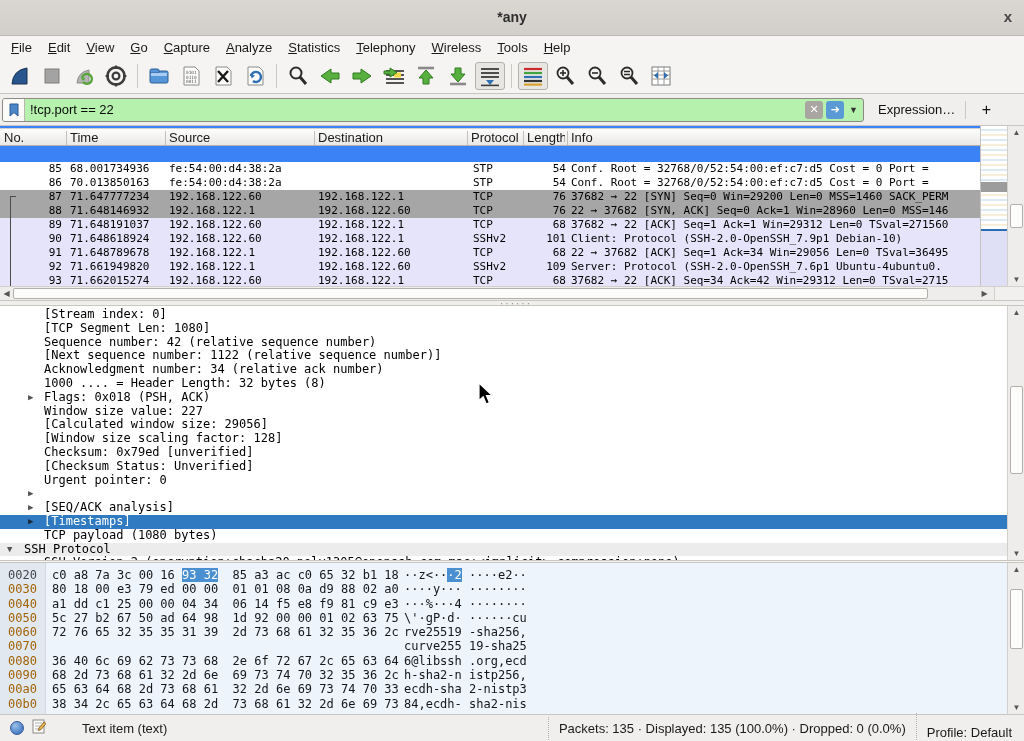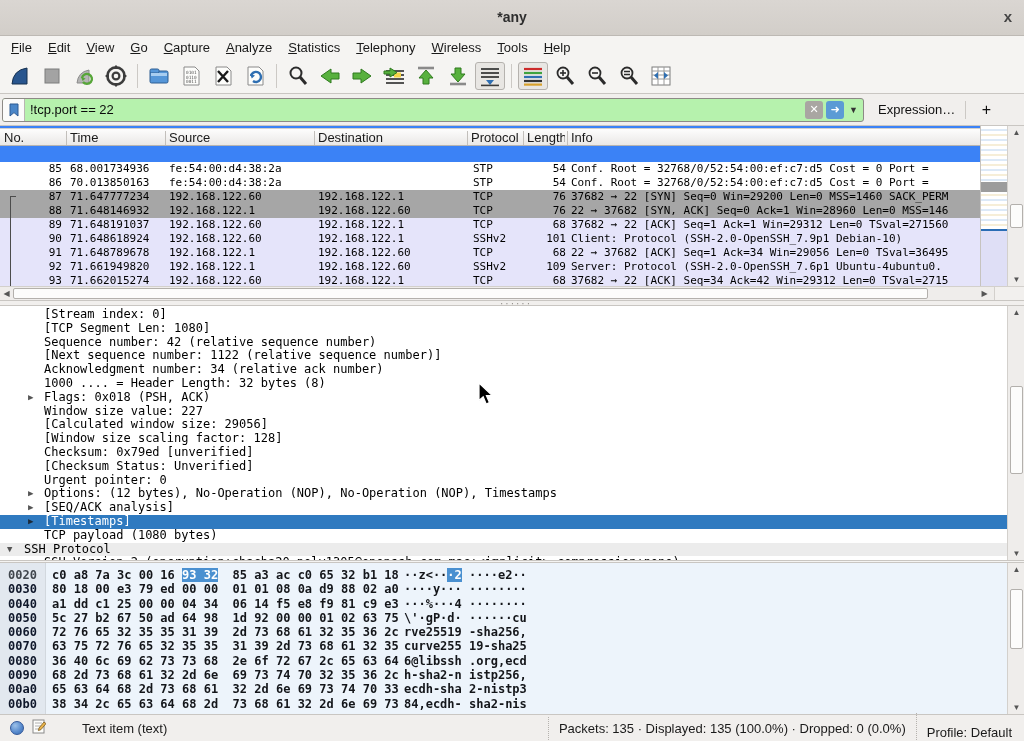--- a/index.html
+++ b/index.html
@@ -95,22 +95,22 @@
   .drow.l1 .dexp{left:28px;}
   .drow.selected{background:#2f7ac0;color:#fff;}
   .drow.selected .dexp{color:#1b2a3a;}
   .drow.shaded{background:#ececec;}
 
   
   .hexpane{left:0;top:562px;width:1024px;height:152px;background:#edf4fb;border-top:1px solid #c9c6c2;overflow:hidden;}
   .hexoffbg{position:absolute;left:0;top:0;width:46px;height:100%;background:#e2e8ef;border-right:1px solid #d2d8de;}
   .hxrows{position:absolute;left:0;top:5px;width:1007px;
           font-family:"DejaVu Sans Mono","Liberation Mono",monospace;font-size:12px;}
-  .hxrow{position:relative;height:14.3px;line-height:14.3px;white-space:pre;font-weight:bold;}
-  .hxoff{position:absolute;left:8px;color:#0f172a;}
+  .hxrow{position:relative;height:14.3px;line-height:14.3px;white-space:pre;}
+  .hxoff{position:absolute;left:8px;color:#a16207;}
   .hxoff.seloff{color:#41474e;}
   .hxhex{position:absolute;left:52px;color:#14161a;}
   .hxasc{position:absolute;left:404px;color:#14161a;}
   .hl{background:#4a90d0;color:#fff;}
 
   
   .statusbar{left:0;top:714px;width:1024px;height:27px;background:#f1efed;border-top:1px solid #c9c6c2;
              display:flex;align-items:center;font-size:13px;color:#1a1a1a;}
   .stleft{display:flex;align-items:center;gap:8px;padding-left:10px;flex:1;}
   .stmid{border-left:1px dotted #b5b2ae;padding:4px 10px;white-space:nowrap;}
@@ -492,21 +492,20 @@
           <span class="txt">Checksum: 0x79ed [unverified]</span>
         </div>
         <div class="drow l1">
           <span class="txt">[Checksum Status: Unverified]</span>
         </div>
         <div class="drow l1">
           <span class="txt">Urgent pointer: 0</span>
         </div>
         <div class="drow l1">
           <span class="dexp">▶</span>
-          <span class="txt">Options: (12 bytes), No-Operation (NOP), No-Operation (NOP), Timestamps</span>
         </div>
         <div class="drow l1">
           <span class="dexp">▶</span>
           <span class="txt">[SEQ/ACK analysis]</span>
         </div>
         <div class="drow l1 selected">
           <span class="dexp">▶</span>
           <span class="txt">[Timestamps]</span>
         </div>
         <div class="drow l1">
@@ -529,21 +528,21 @@
   </div>
 
   <div class="abs hexpane">
     <div class="hexoffbg"></div>
     <div class="hxrows" id="hxrows">
         <div class="hxrow"><span class="hxoff seloff">0020</span><span class="hxhex">c0 a8 7a 3c 00 16 <span class="hl">93 32</span>  85 a3 ac c0 65 32 b1 18</span><span class="hxasc">··z&lt;··<span class="hl">·2</span> ····e2··</span></div>
         <div class="hxrow"><span class="hxoff">0030</span><span class="hxhex">80 18 00 e3 79 ed 00 00  01 01 08 0a d9 88 02 a0</span><span class="hxasc">····y··· ········</span></div>
         <div class="hxrow"><span class="hxoff">0040</span><span class="hxhex">a1 dd c1 25 00 00 04 34  06 14 f5 e8 f9 81 c9 e3</span><span class="hxasc">···%···4 ········</span></div>
         <div class="hxrow"><span class="hxoff">0050</span><span class="hxhex">5c 27 b2 67 50 ad 64 98  1d 92 00 00 01 02 63 75</span><span class="hxasc">\'·gP·d· ······cu</span></div>
         <div class="hxrow"><span class="hxoff">0060</span><span class="hxhex">72 76 65 32 35 35 31 39  2d 73 68 61 32 35 36 2c</span><span class="hxasc">rve25519 -sha256,</span></div>
-        <div class="hxrow"><span class="hxoff">0070</span><span class="hxhex">63 75 72 76 65 32 35 35  31 39 2d 73 68 61 32 35</span><span class="hxasc">curve255 19-sha25</span></div>
+        <div class="hxrow"><span class="hxoff">0070</span><span class="hxasc">curve255 19-sha25</span></div>
         <div class="hxrow"><span class="hxoff">0080</span><span class="hxhex">36 40 6c 69 62 73 73 68  2e 6f 72 67 2c 65 63 64</span><span class="hxasc">6@libssh .org,ecd</span></div>
         <div class="hxrow"><span class="hxoff">0090</span><span class="hxhex">68 2d 73 68 61 32 2d 6e  69 73 74 70 32 35 36 2c</span><span class="hxasc">h-sha2-n istp256,</span></div>
         <div class="hxrow"><span class="hxoff">00a0</span><span class="hxhex">65 63 64 68 2d 73 68 61  32 2d 6e 69 73 74 70 33</span><span class="hxasc">ecdh-sha 2-nistp3</span></div>
         <div class="hxrow"><span class="hxoff">00b0</span><span class="hxhex">38 34 2c 65 63 64 68 2d  73 68 61 32 2d 6e 69 73</span><span class="hxasc">84,ecdh- sha2-nis</span></div>
       </div>
     <div class="vs" style="left:1007px;top:0;height:151px;">
       <div class="vsbtn" style="top:0;">▲</div>
       <div class="vsthumb" style="top:26px;height:60px;"></div>
       <div class="vsbtn" style="top:138px;">▼</div>
     </div>

